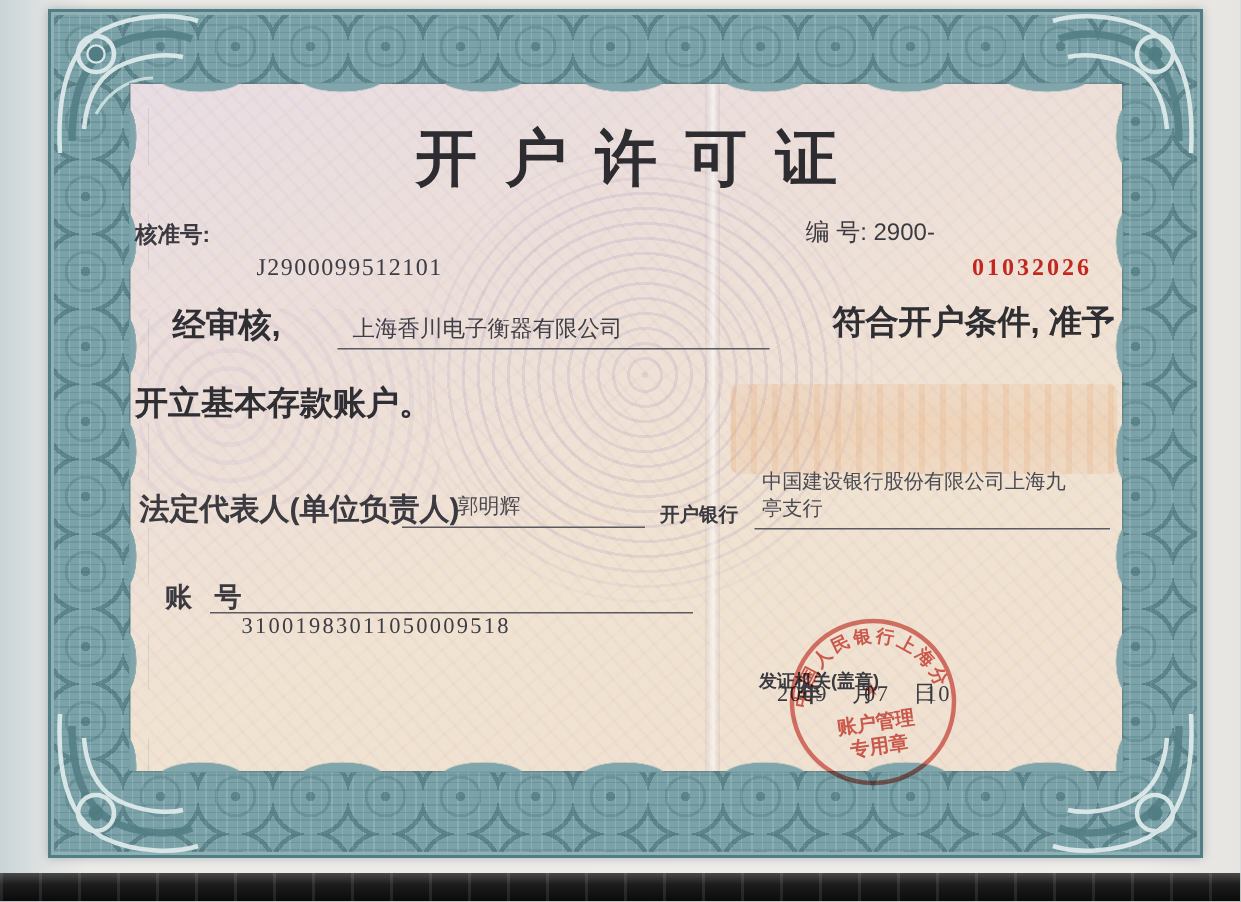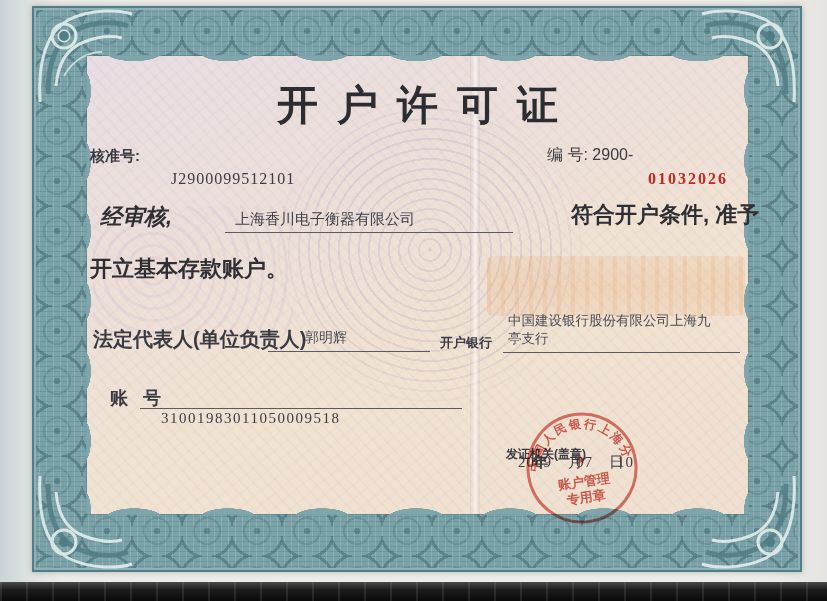--- a/index.html
+++ b/index.html
@@ -141,27 +141,27 @@
       <div class="wm-rosette"></div>
       <div class="wm-band"></div>
       <div class="wm-lav"></div>
       <div class="crease"></div>
 
       <div class="t title">开户许可证</div>
 
       <span class="t lbl" style="left:3px;top:91px;">核准号:</span>
       <span class="t mono" style="left:84px;top:89px;font-size:16px;letter-spacing:1px;color:#3c3c44;">J2900099512101</span>
 
-      <span class="t" style="left:460px;top:89px;font-size:16px;color:#3a3a40;text-align:right;">编 号: 2900-</span>
+      <span class="t" style="left:450px;top:89px;font-size:16px;color:#3a3a40;text-align:right;">编 号: 2900-</span>
       <span class="t mono red" style="left:561px;top:89px;font-size:16px;">01032026</span>
 
-      <span class="t big" style="left:13px;top:146px;font-style:italic;">经审核,</span>
+      <span class="t big" style="left:28px;top:146px;">经审核,</span>
       <span class="t small-val" style="left:148px;top:154px;font-size:15px;color:#3e3e46;">上海香川电子衡器有限公司</span>
       <div class="uline" style="left:138px;top:176px;width:288px;"></div>
-      <span class="t big" style="left:484px;top:144px;text-align:right;">符合开户条件, 准予</span>
+      <span class="t big" style="left:468px;top:144px;text-align:right;">符合开户条件, 准予</span>
 
       <span class="t big" style="left:3px;top:198px;">开立基本存款账户。</span>
 
       <span class="t lbl" style="left:6px;top:270px;font-size:20px;">法定代表人(单位负责人)</span>
       <span class="t small-val" style="left:218px;top:273px;">郭明辉</span>
       <div class="uline" style="left:181px;top:295px;width:162px;"></div>
 
       <span class="t lbl" style="left:353px;top:278px;font-size:13px;">开户银行</span>
       <span class="t small-val" style="left:421px;top:256px;font-size:13.5px;">中国建设银行股份有限公司上海九</span>
       <span class="t small-val" style="left:421px;top:274px;font-size:13.5px;">亭支行</span>

